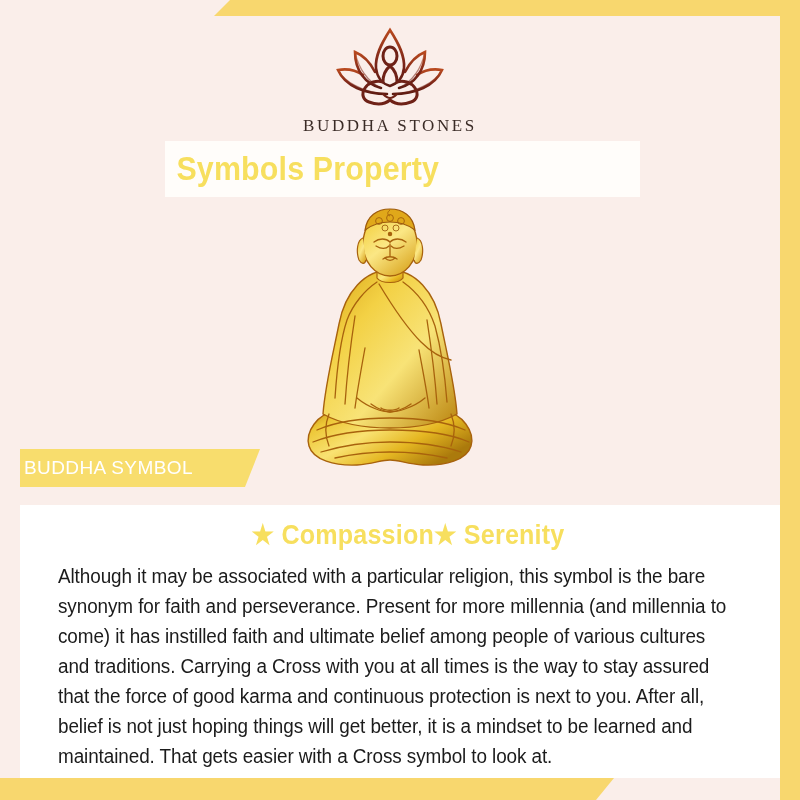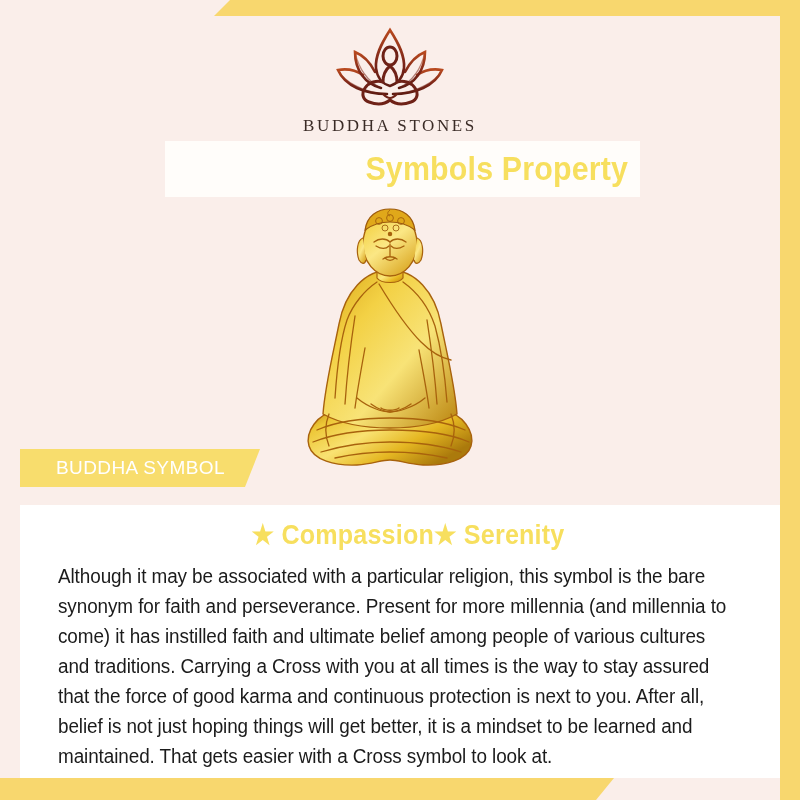--- a/index.html
+++ b/index.html
@@ -97,21 +97,21 @@
   
   .title-band {
     position: absolute;
     left: 165px;
     top: 141px;
     width: 475px;
     height: 56px;
     background: #fffdfa;
     display: flex;
     align-items: center;
-    justify-content: flex-end;
+    justify-content: flex-start;
   }
   .title-text {
     font-family: "Liberation Sans Narrow", "Liberation Sans", sans-serif;
     font-weight: 700;
     font-size: 33px;
     color: #f7df5e;
     letter-spacing: 0.2px;
     transform: scaleX(0.92);
     white-space: nowrap;
   }
@@ -140,21 +140,21 @@
     top: 449px;
     width: 240px;
     height: 38px;
     background: #f8dd6d;
     -webkit-clip-path: polygon(0 0, 100% 0, calc(100% - 15px) 100%, 0 100%);
     clip-path: polygon(0 0, 100% 0, calc(100% - 15px) 100%, 0 100%);
     display: flex;
     align-items: center;
   }
   .ribbon-text {
-    margin-left: 36px;
+    margin-left: 4px;
     color: #ffffff;
     font-size: 19px;
     font-weight: 400;
     letter-spacing: 0.4px;
     white-space: nowrap;
   }
 
   
   .content {
     position: absolute;

